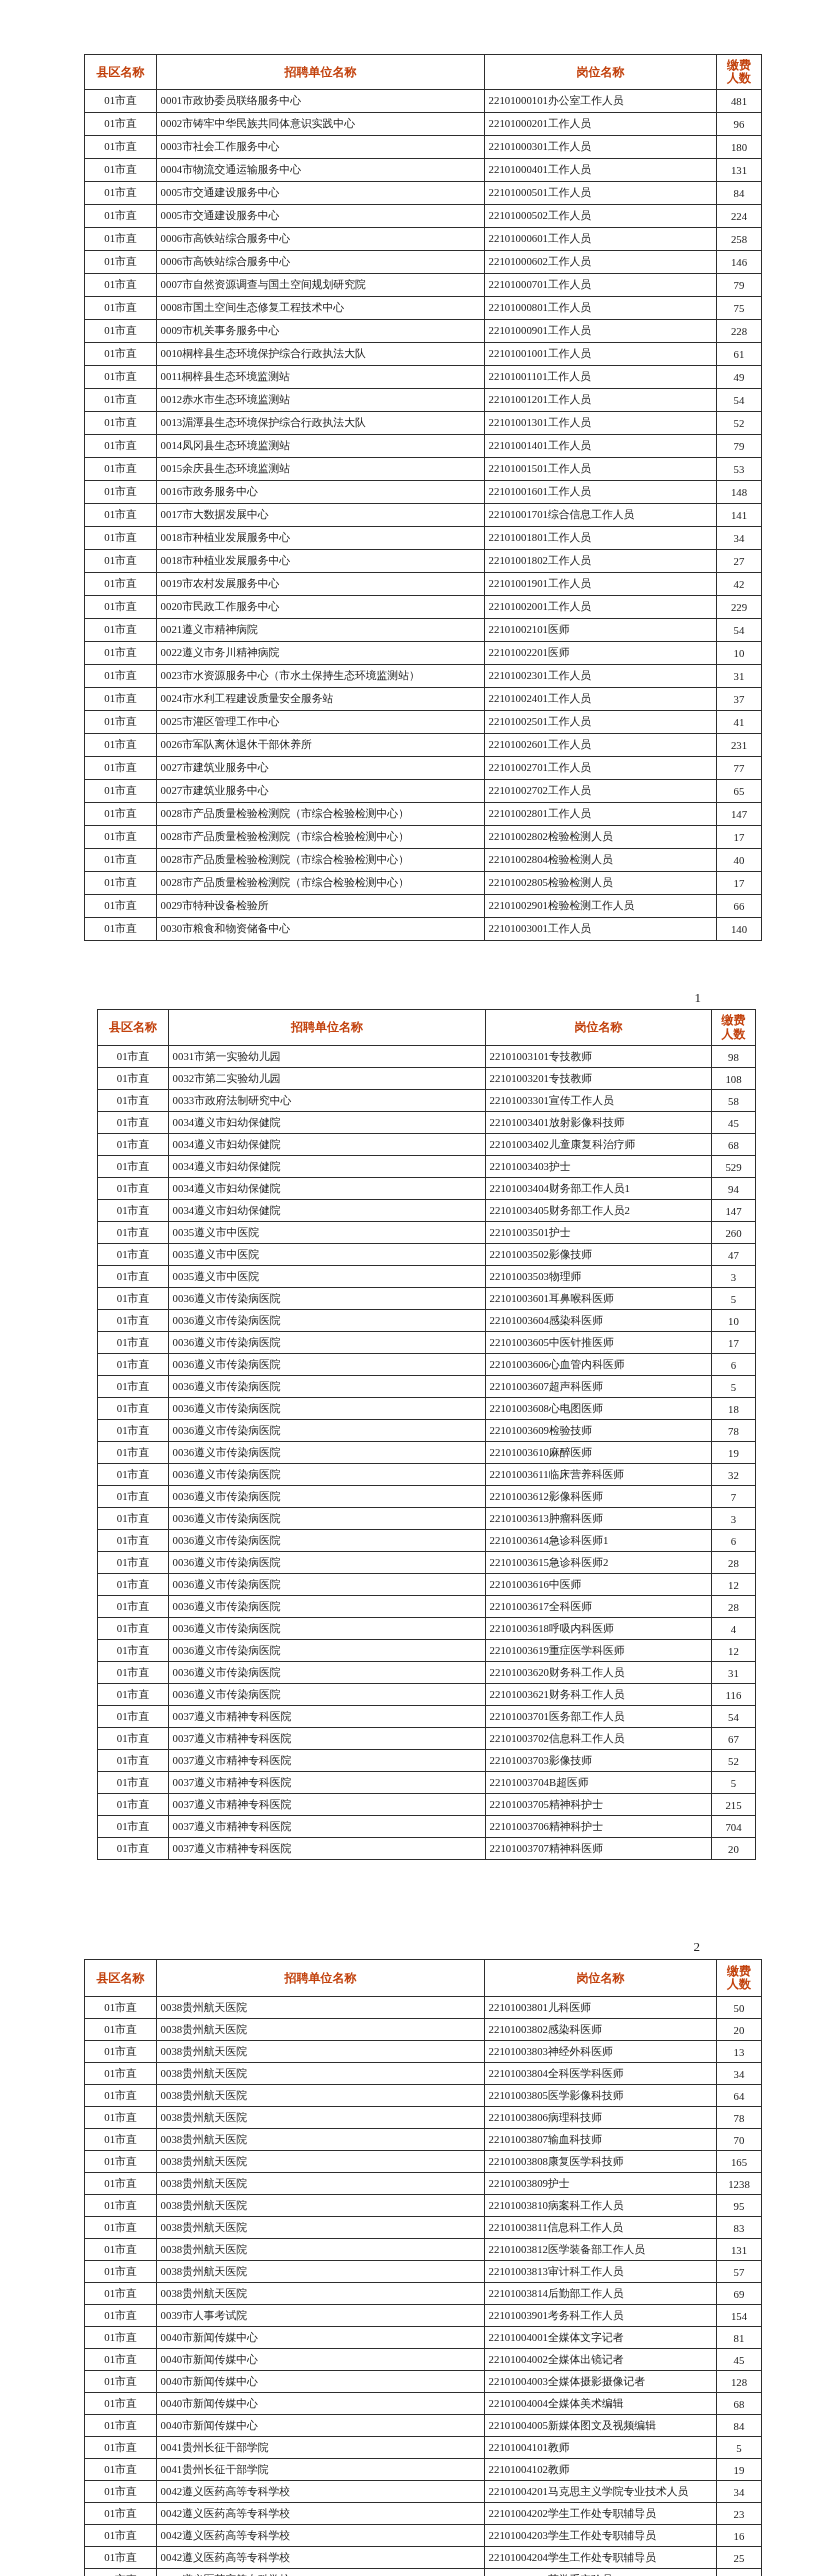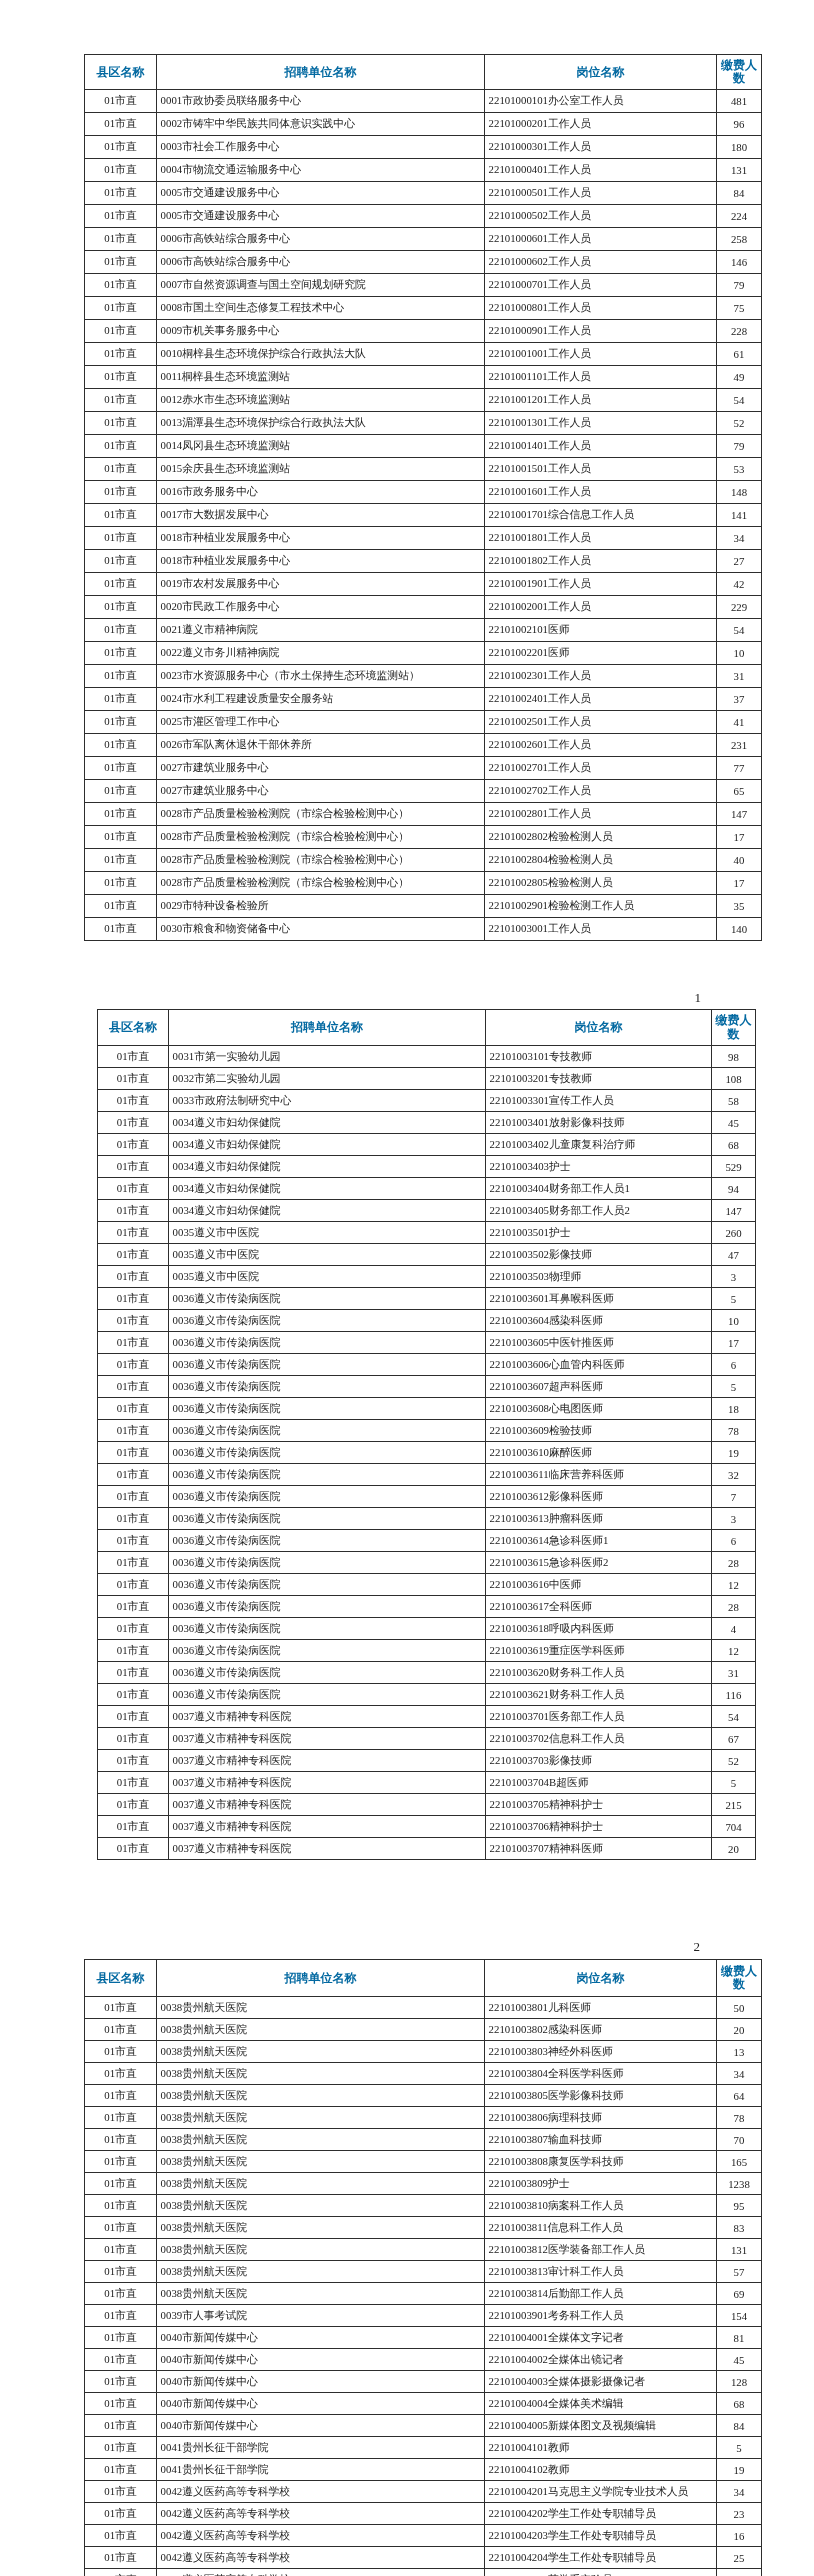--- a/index.html
+++ b/index.html
@@ -9,22 +9,22 @@
   }
   #doc{position:absolute;inset:0;width:814px;height:3843px;background:#fff;}
   table.page-table{
     position:absolute;border-collapse:collapse;table-layout:fixed;background:#fff;
     border:0.5px solid #2d2d2d;
   }
   th,td{
     border:1px solid #2d2d2d;box-sizing:border-box;overflow:hidden;
     white-space:nowrap;vertical-align:middle;padding:0;
   }
-  th{font-weight:bold;font-size:12px;text-align:center;color:#0369a1;}
-  th.fee-h{white-space:normal;line-height:1.12;padding:0 2px;border-radius:15px;}
+  th{font-weight:bold;font-size:12px;text-align:center;color:#c2410c;}
+  th.fee-h{white-space:normal;line-height:1.12;padding:0 8px;border-radius:15px;}
   td{font-size:10.8px;}
   td.c0,td.c3{text-align:center;}
   td.c1,td.c2{text-align:left;padding-left:3.6px;}
   
   .pg1{left:84px;top:54px;}
   .pg1 th{height:35px;} .pg1 td{height:23px;}
   .pg1 col.w0{width:72px}.pg1 col.w1{width:328px}.pg1 col.w2{width:232px}.pg1 col.w3{width:45px}
   .pg2{left:97px;top:1009px;}
   .pg2 th{height:36px;} .pg2 td{height:22px;}
   .pg2 col.w0{width:71px}.pg2 col.w1{width:317px}.pg2 col.w2{width:226px}.pg2 col.w3{width:44px}
@@ -266,21 +266,21 @@
         <tr>
           <td class="c0">01市直</td>
           <td class="c1">0028市产品质量检验检测院（市综合检验检测中心）</td>
           <td class="c2">22101002805检验检测人员</td>
           <td class="c3">17</td>
         </tr>
         <tr>
           <td class="c0">01市直</td>
           <td class="c1">0029市特种设备检验所</td>
           <td class="c2">22101002901检验检测工作人员</td>
-          <td class="c3">35</td>
+          <td class="c3">66</td>
         </tr>
         <tr>
           <td class="c0">01市直</td>
           <td class="c1">0030市粮食和物资储备中心</td>
           <td class="c2">22101003001工作人员</td>
           <td class="c3">140</td>
         </tr>
       </tbody>
   </table>
   <div class="pagenum" id="pagenum-1">1</div>

